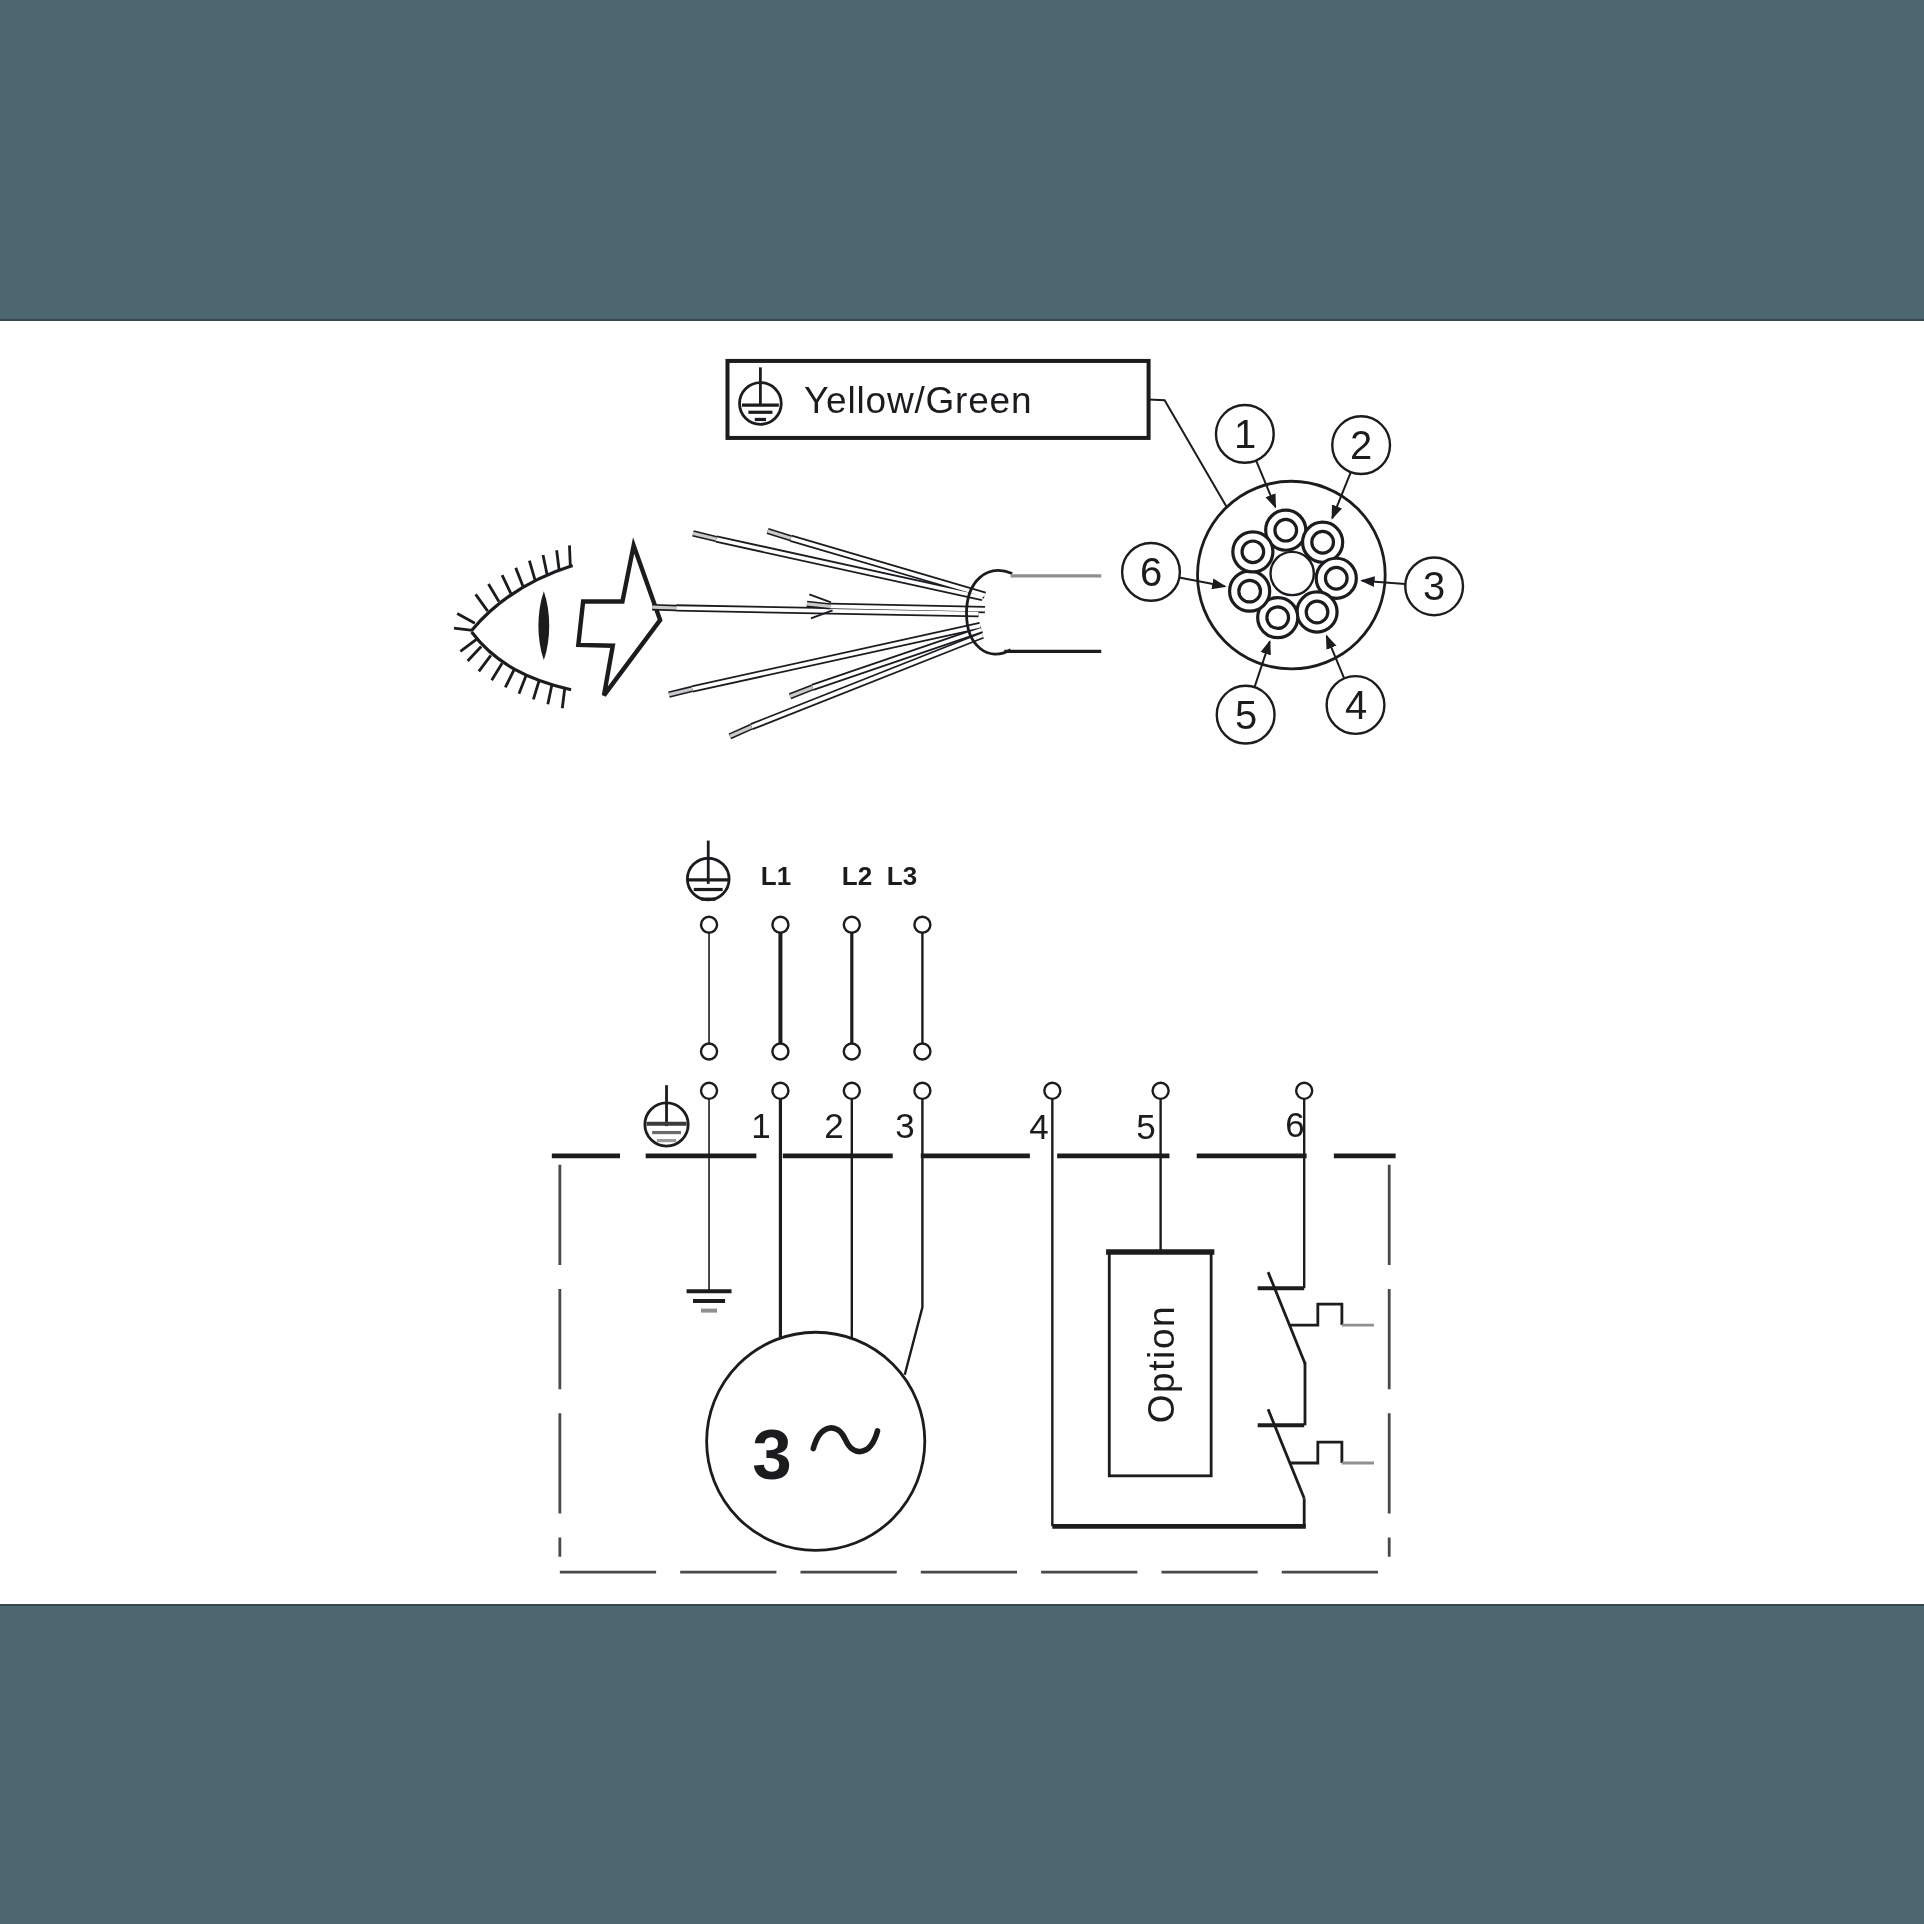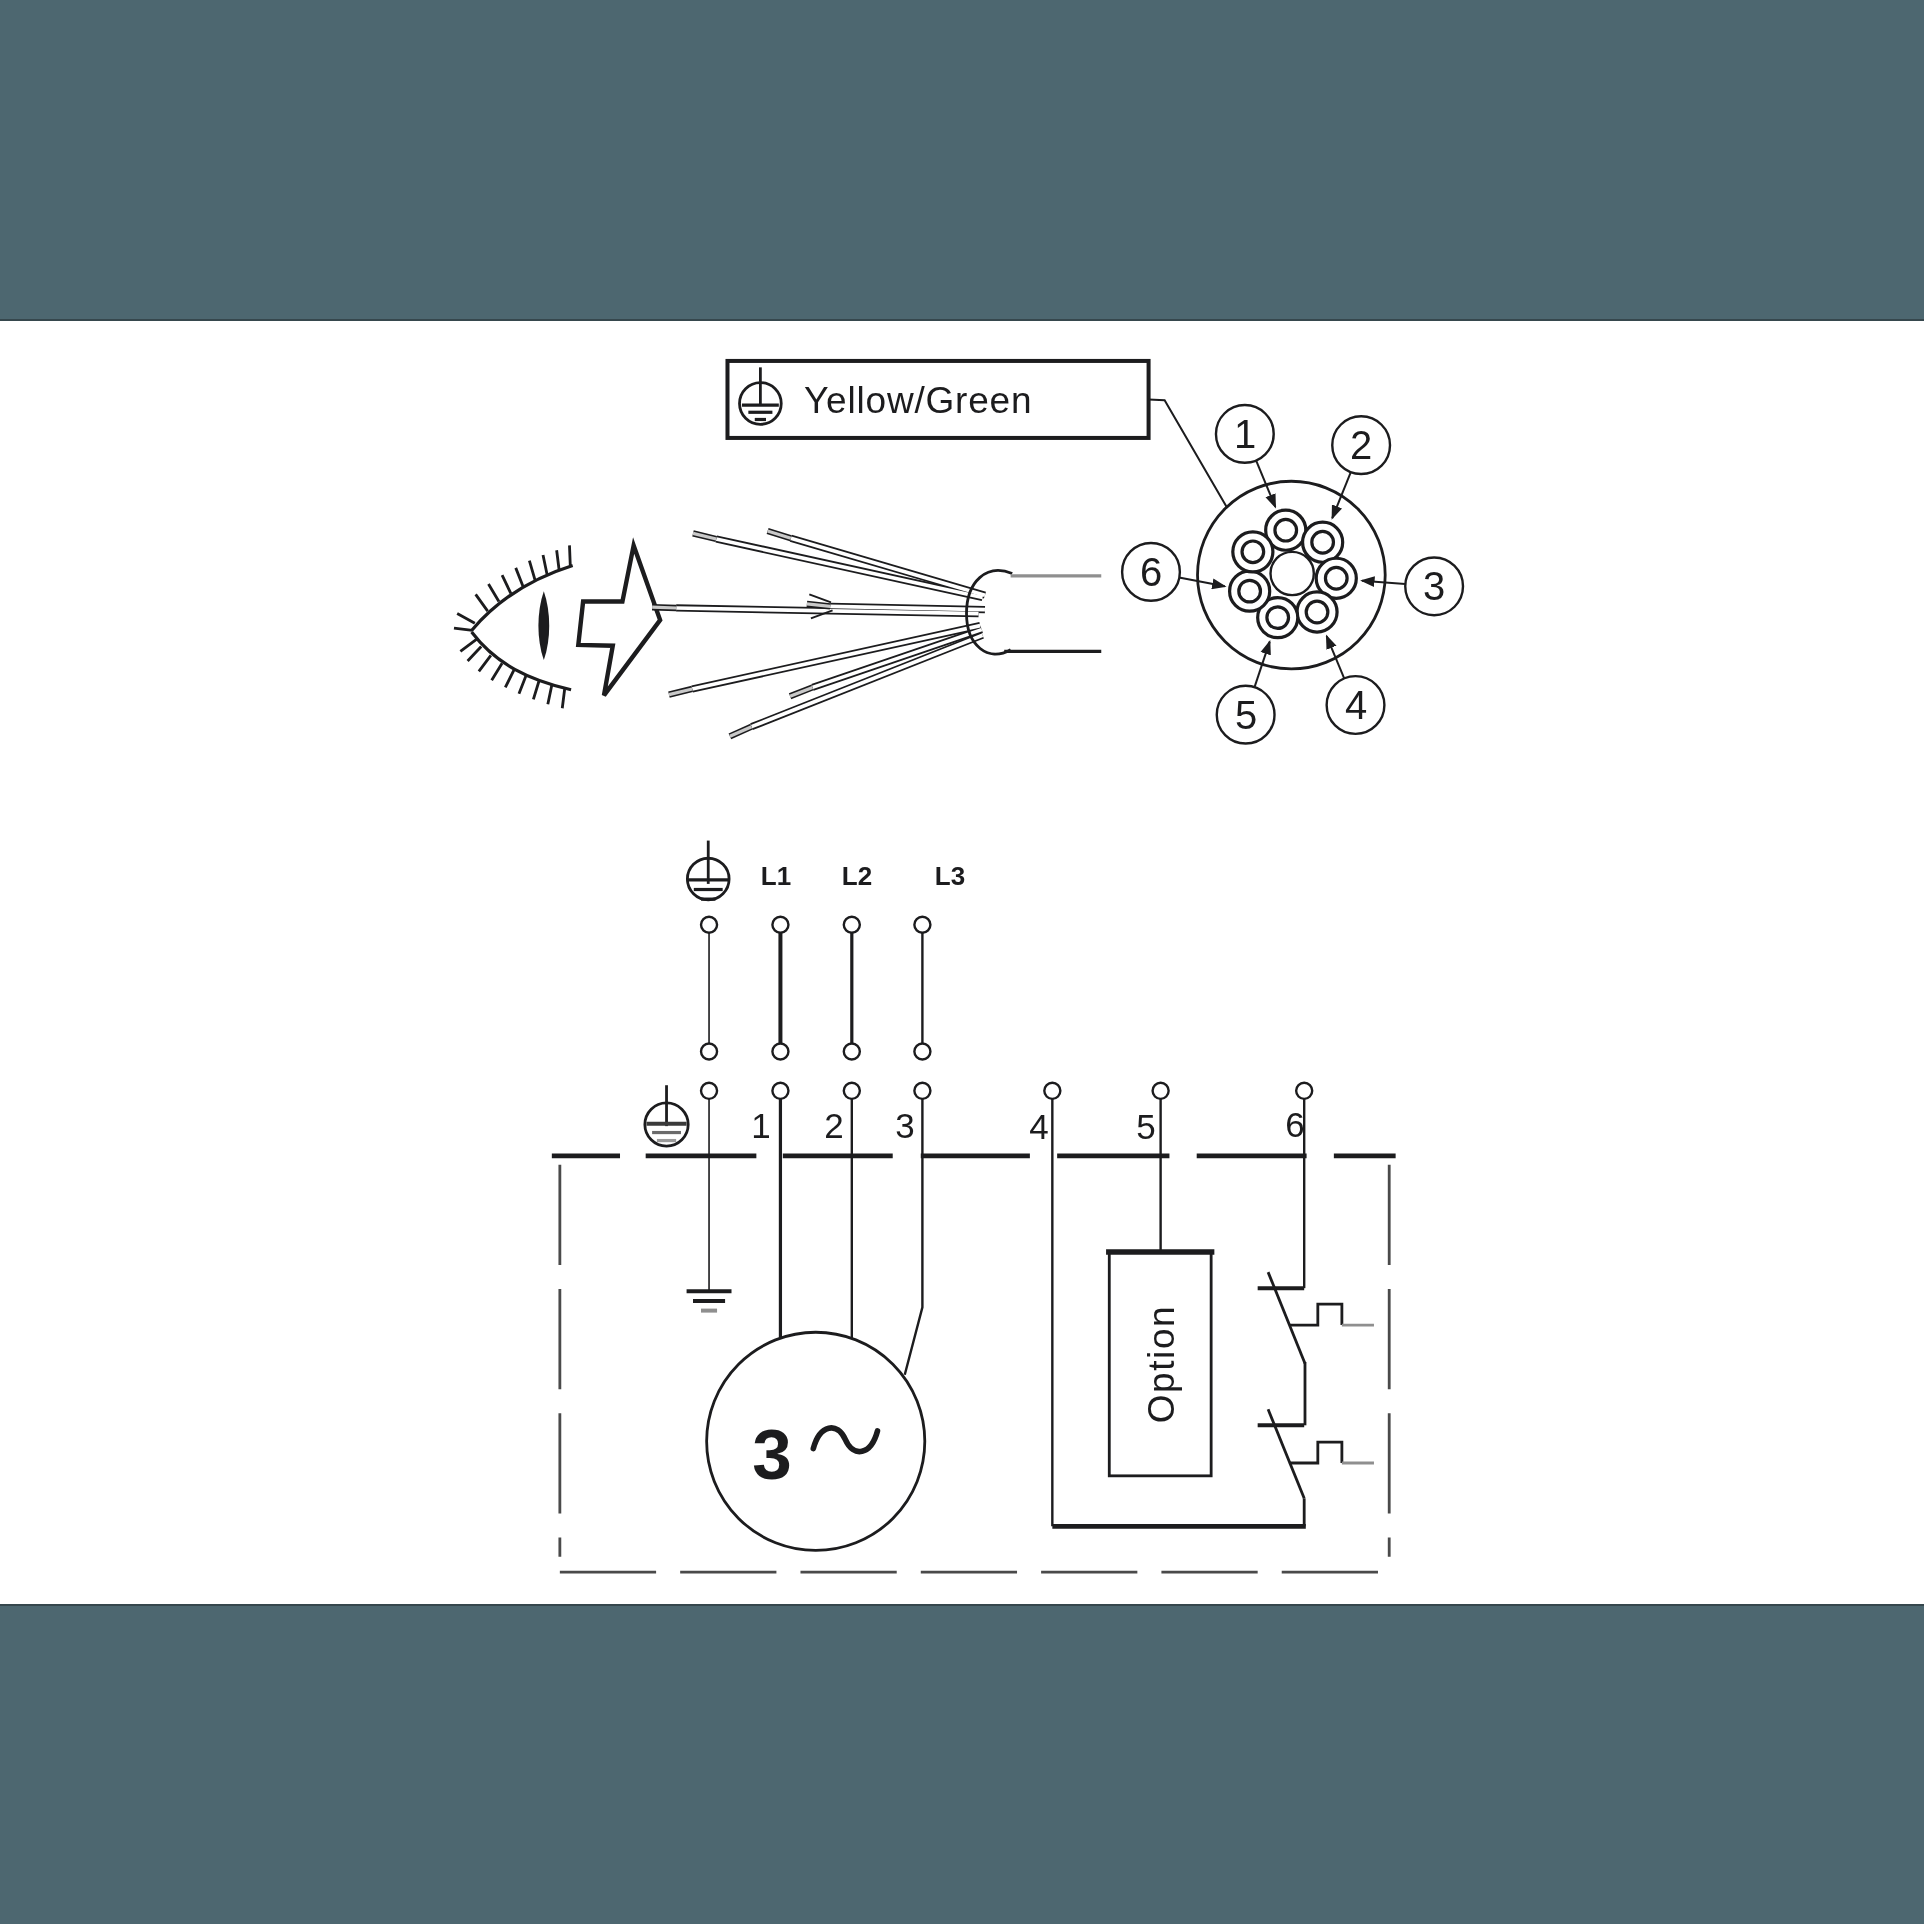--- a/index.html
+++ b/index.html
@@ -246,21 +246,21 @@
 
   <span class="t bub" style="left:1245px;top:434px;">1</span>
   <span class="t bub" style="left:1361px;top:445px;">2</span>
   <span class="t bub" style="left:1434px;top:586px;">3</span>
   <span class="t bub" style="left:1356px;top:705px;">4</span>
   <span class="t bub" style="left:1246px;top:715px;">5</span>
   <span class="t bub" style="left:1151px;top:572px;">6</span>
 
   <span class="t lbl" style="left:776px;top:876px;">L1</span>
   <span class="t lbl" style="left:849px;top:876px;margin-left:8px;">L2</span>
-  <span class="t lbl" style="left:950px;top:876px;text-align:center;">L3</span>
+  <span class="t lbl" style="left:902px;top:876px;text-align:center;">L3</span>
 
   <span class="t num" style="left:761px;top:1125px;">1</span>
   <span class="t num" style="left:834px;top:1125px;">2</span>
   <span class="t num" style="left:905px;top:1125px;">3</span>
   <span class="t num" style="left:1039px;top:1126px;">4</span>
   <span class="t num" style="left:1146px;top:1126px;">5</span>
   <span class="t num" style="left:1295px;top:1124px;">6</span>
 
   <span class="t motor3" style="left:772px;top:1454px;">3</span>
 

